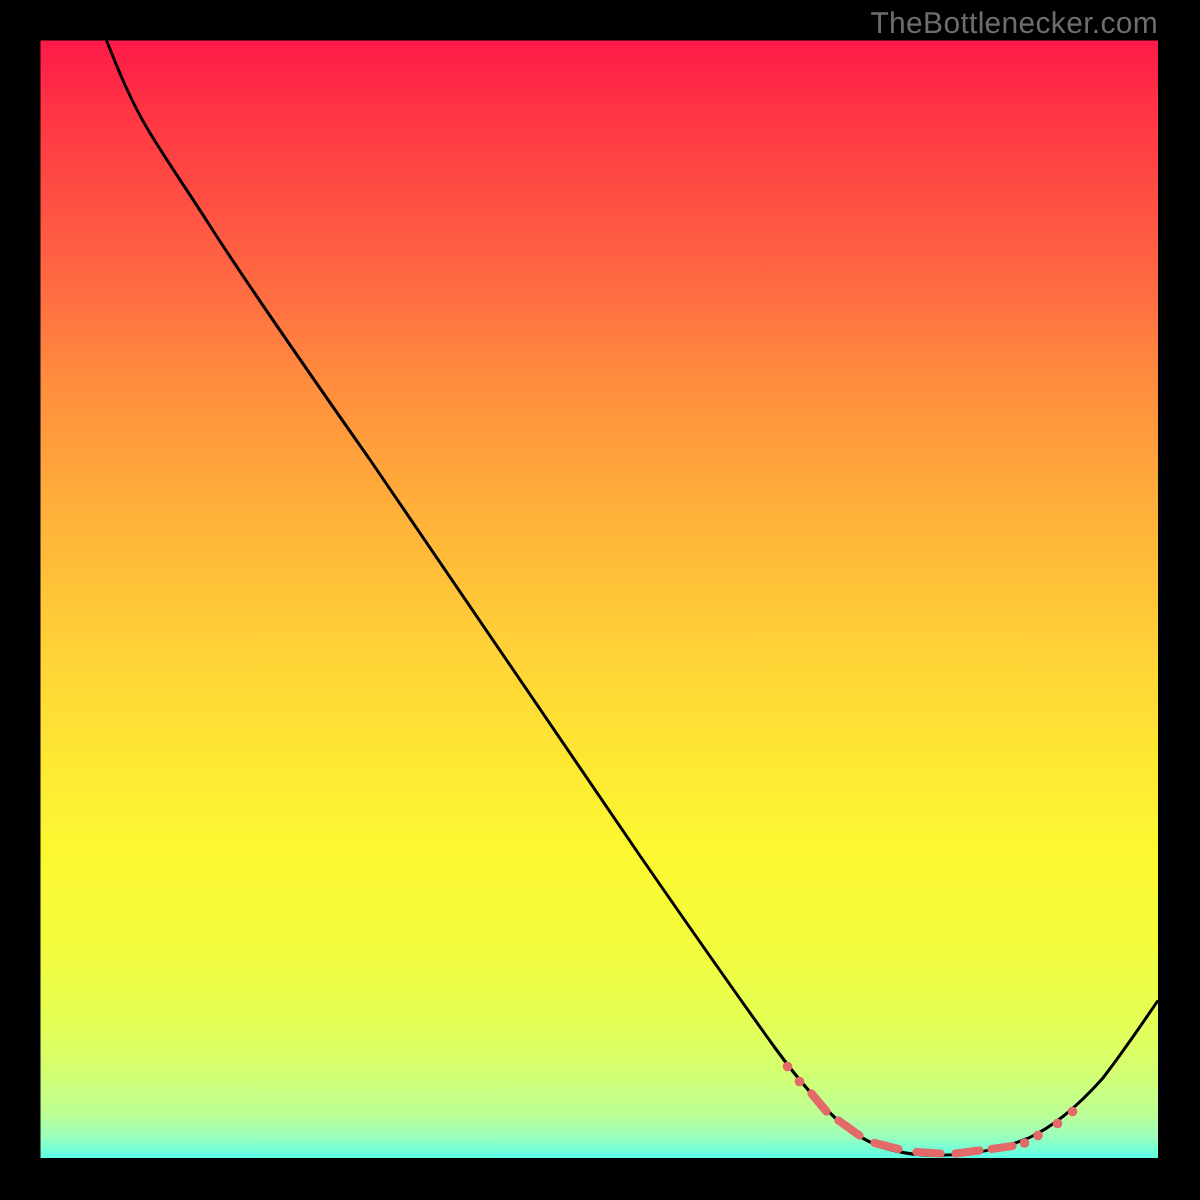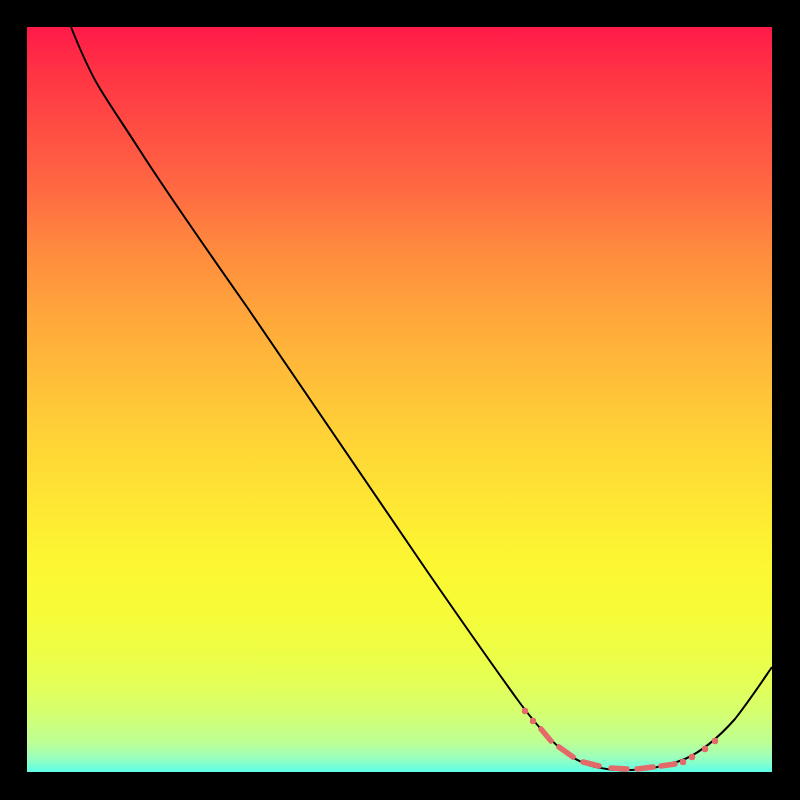--- a/index.html
+++ b/index.html
@@ -100,13 +100,14 @@
     <line class="dash" x1="634" y1="739" x2="648" y2="737"></line>
 
     <circle class="dot" cx="498" cy="684" r="3.2"></circle>
     <circle class="dot" cx="506" cy="694" r="3.2"></circle>
     <circle class="dot" cx="656" cy="735" r="3.2"></circle>
     <circle class="dot" cx="665" cy="730" r="3.2"></circle>
     <circle class="dot" cx="678" cy="722" r="3.2"></circle>
     <circle class="dot" cx="688" cy="714" r="3.2"></circle>
   </svg>
 
+  <div class="watermark">TheBottlenecker.com</div>
 </div>
 
 </body></html>

